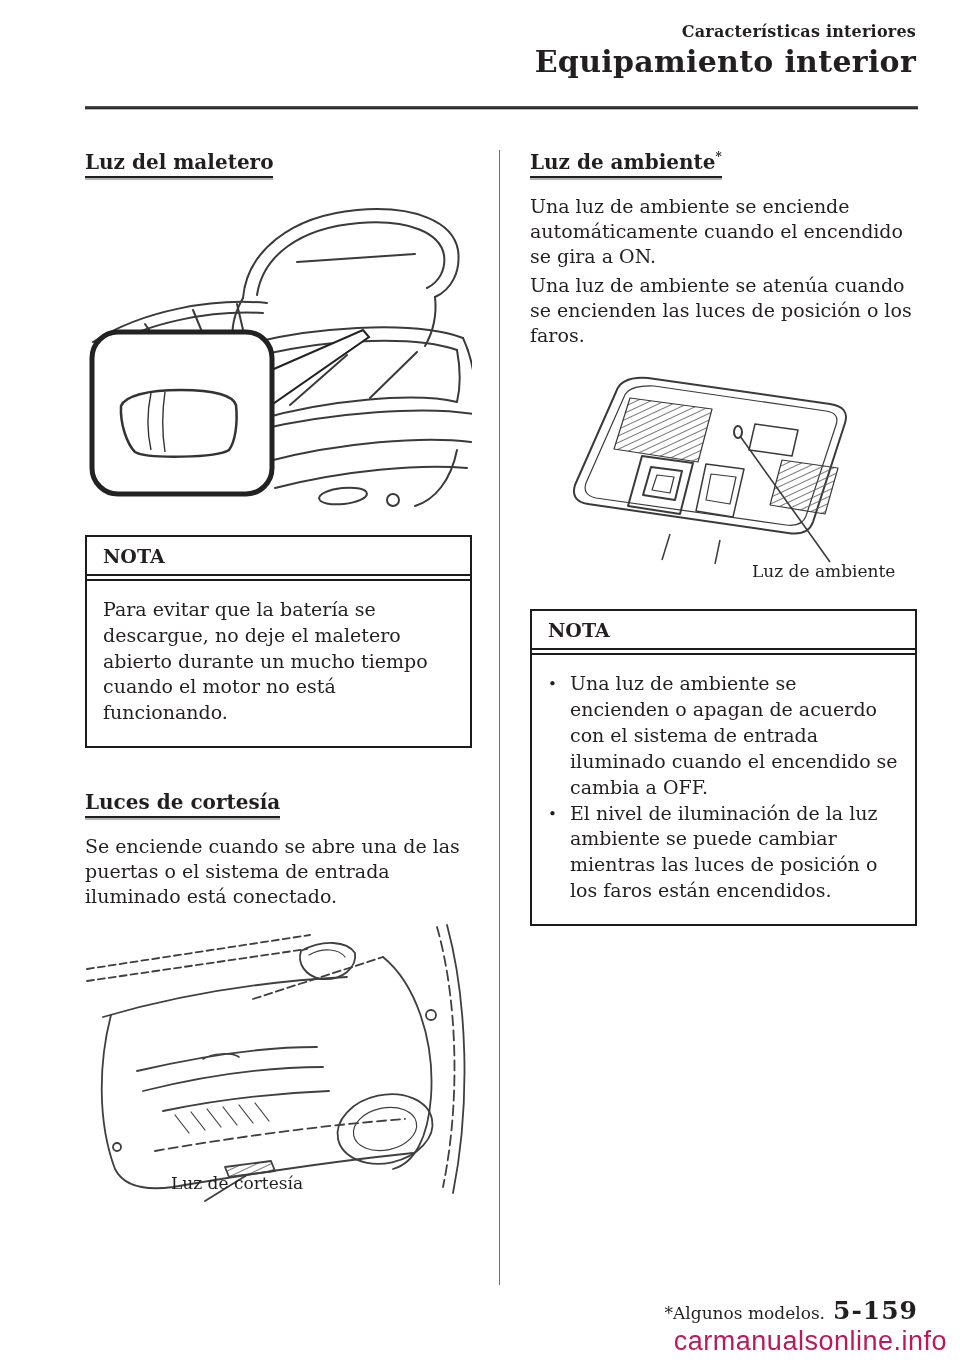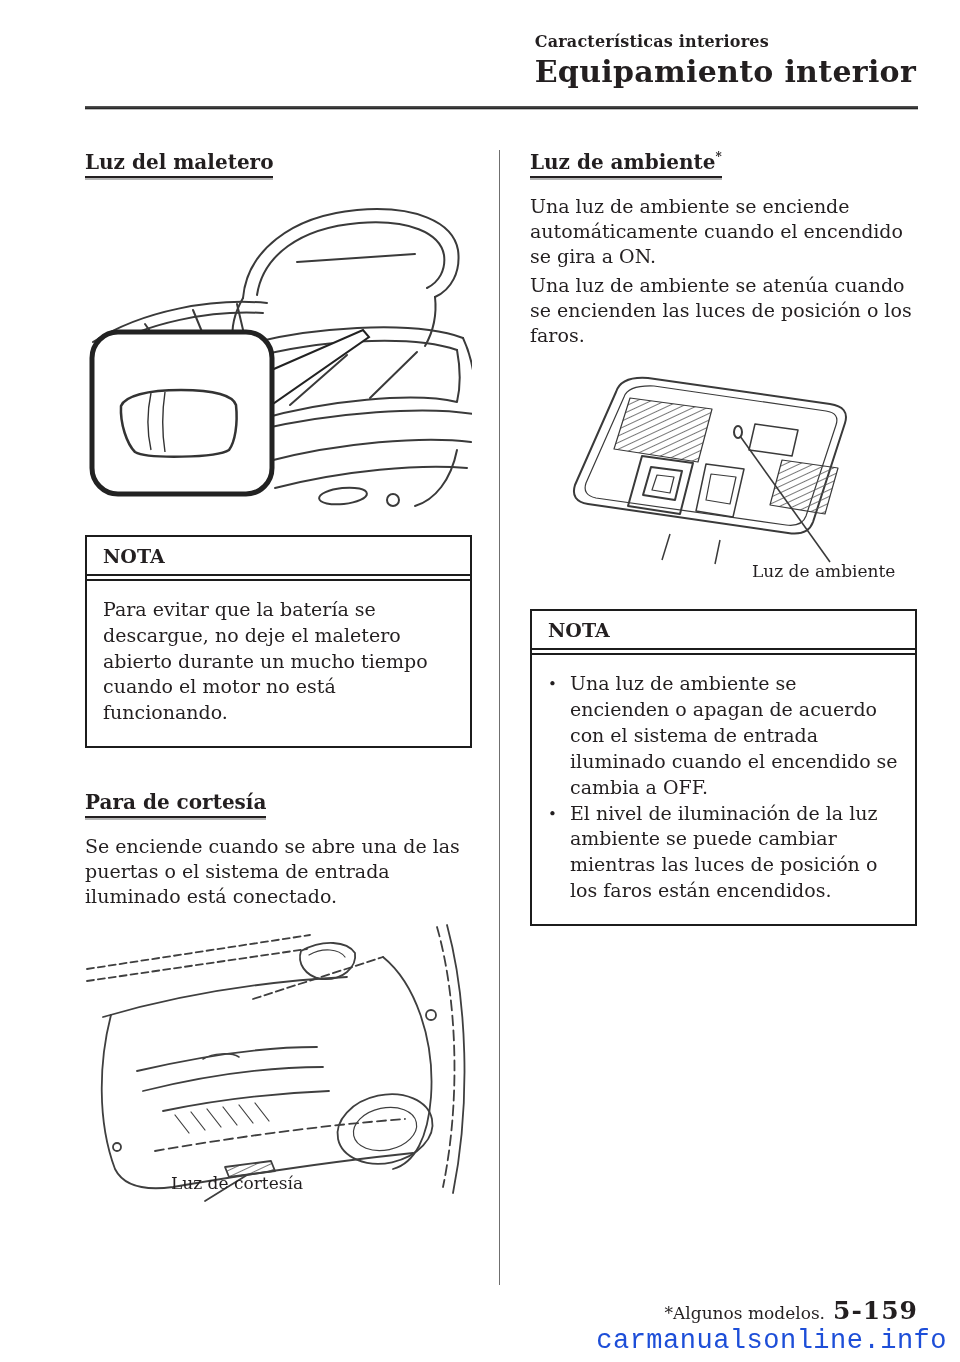--- a/index.html
+++ b/index.html
@@ -2,21 +2,21 @@
 <html><head>
 <meta charset="utf-8">
 <style>
   * { margin:0; padding:0; box-sizing:border-box; }
   html,body { background:#e8e8e8; }
   .page {
     position:relative; width:960px; height:1362px; background:#ffffff;
     font-family:"DejaVu Serif","Liberation Serif",serif; color:#231f20;
     margin:0 auto; overflow:hidden;
   }
-  .header { position:absolute; top:32px; right:44px; text-align:left;margin-left:20px; }
+  .header { position:absolute; top:22px; right:44px; text-align:right;margin-left:20px; }
   .breadcrumb { font-size:16px; font-weight:bold; letter-spacing:.2px; }
   .page-title { font-size:30px; font-weight:bold; margin-top:3px; letter-spacing:.3px; }
   .top-rule { position:absolute; top:106px; left:85px; width:833px; height:4px;
     background:linear-gradient(#5a5a5a,#1e1e1e); border-bottom:1px solid #b9b9b9; }
   .col-divider { position:absolute; left:499px; top:150px; width:1px; height:1135px; background:#6f6f6f; }
   .col { position:absolute; top:150px; width:387px; }
   .col-left { left:85px; }
   .col-right { left:530px; }
   .section-heading { display:inline-block; font-size:20px; font-weight:bold;
     padding-bottom:2px; border-bottom:2px solid #231f20; box-shadow:0 2px 0 #b5b5b5;
@@ -31,22 +31,22 @@
   .bullet-cont { margin-left:22px; }
   .illus { position:relative; width:387px; }
   .illus svg { display:block; width:100%; height:100%; }
   .illus-caption { position:absolute; font-size:17px; white-space:nowrap; }
   .caption-console { left:222px; top:197px; }
   .caption-door { left:86px; top:254px; }
   .spacer-heading { margin-top:42px; }
   .footer-line { position:absolute; top:1296px; right:42px; display:flex; align-items:baseline; gap:8px; }
   .footnote { font-size:17px; }
   .page-number { font-size:25px; font-weight:bold; letter-spacing:1px; }
-  .watermark { position:absolute; top:1326px; right:13px; font-family:Liberation Mono, monospace;
-    font-size:27px; color:#1d4ed8; letter-spacing:.5px; }
+  .watermark { position:absolute; top:1326px; right:13px; font-family:Liberation Sans, sans-serif;
+    font-size:27px; color:#be185d; letter-spacing:.5px; }
 </style>
 </head>
 <body>
 
 <div class="page">
 
   <div class="header">
     <div class="breadcrumb">Características interiores</div>
     <div class="page-title">Equipamiento interior</div>
   </div>
@@ -91,21 +91,21 @@
           <path d="M80,192 C77,212 77,233 80,252" stroke-width="1.4"></path>
         </g>
       </svg>
     </div>
 
     <div class="note-box">
       <div class="note-header">NOTA</div>
       <div class="note-body">Para evitar que la batería se descargue, no deje el maletero abierto durante un mucho tiempo cuando el motor no está funcionando.</div>
     </div>
 
-    <h3 class="section-heading spacer-heading">Para de cortesía</h3>
+    <h3 class="section-heading spacer-heading">Luces de cortesía</h3>
     <p class="body-text">Se enciende cuando se abre una de las puertas o el sistema de entrada iluminado está conectado.</p>
 
     <div class="illus" style="height:300px; margin-top:10px;">
       <svg viewBox="0 0 387 300">
         <defs>
           <pattern id="hatchB" width="6" height="6" patternTransform="rotate(65)" patternUnits="userSpaceOnUse">
             <line x1="0" y1="0" x2="0" y2="6" stroke="#555555" stroke-width="1.6"></line>
           </pattern>
         </defs>
         <g stroke="#3f3f3f" fill="none" stroke-width="1.8" stroke-linejoin="round" stroke-linecap="round">

